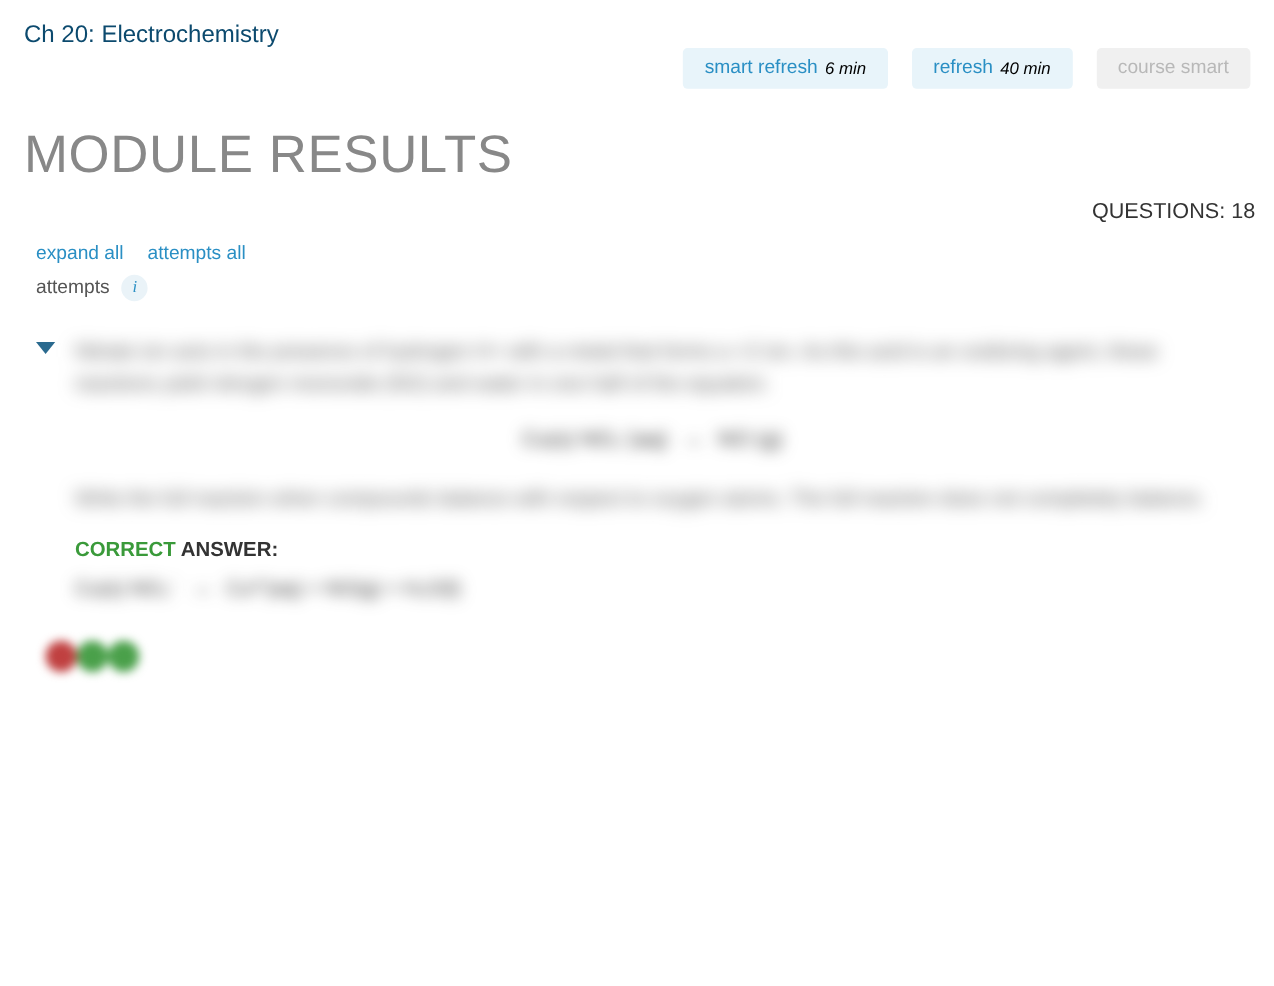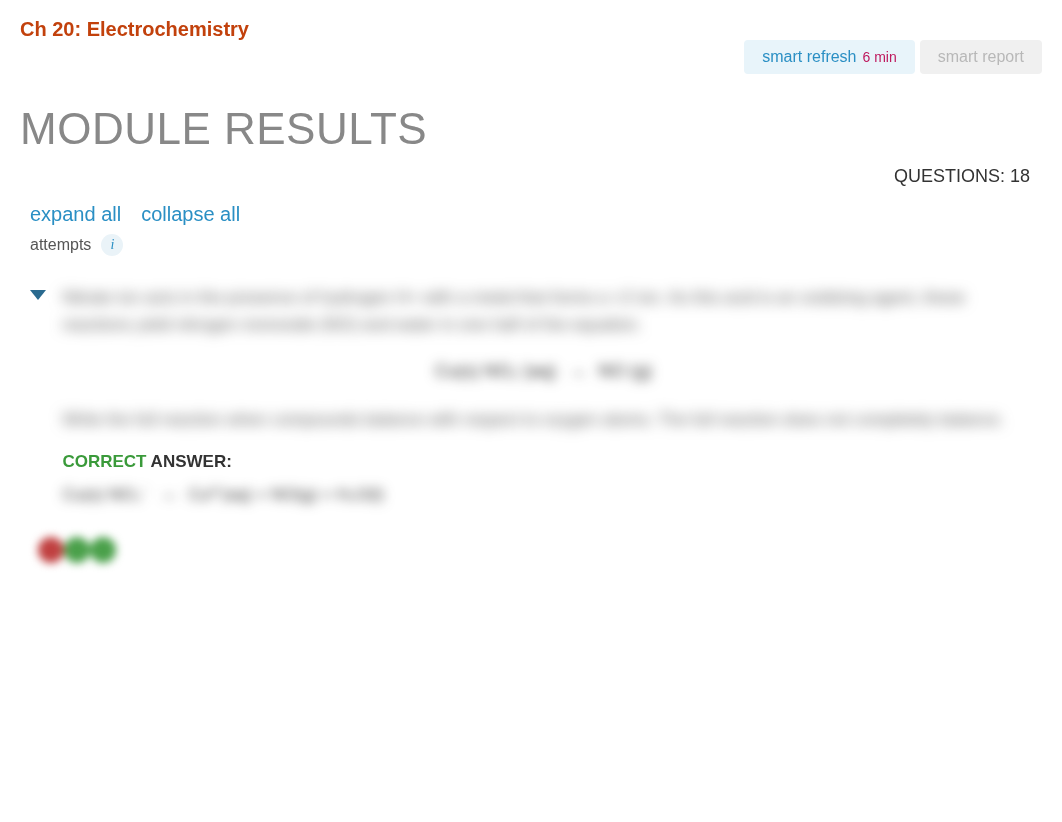--- a/index.html
+++ b/index.html
@@ -16,75 +16,76 @@
       position: relative;
     }
     .header {
       padding: 15px 20px 10px 20px;
       display: flex;
       justify-content: space-between;
       align-items: flex-start;
     }
     .chapter-title {
       font-size: 20px;
-      font-weight: 700;
-      color: #c2410c;
+      font-weight: 400;
+      color: #0c4a6e;
       margin-top: 3px;
     }
     .top-actions {
       display: flex;
-      gap: 5px;
+      gap: 20px;
       align-items: center;
       margin-top: 25px;
       border-radius: 14px;
     }
     .btn {
       border: none;
       padding: 8px 18px;
       border-radius: 4px;
       font-size: 16px;
       cursor: pointer;
       display: inline-flex;
       align-items: center;
       gap: 6px;
       font-family: inherit;
     }
     .btn-refresh {
       background: #e8f4fa;
       color: #2a8fc4;
     }
     .btn-refresh .time {
-      color: #be185d;
+      color: #000000;
       font-size: 14px;
+      font-style: italic;
     }
     .btn-report {
       background: #f0f0f0;
       color: #b8b8b8;
     }
     .module-heading {
       font-size: 44px;
       font-weight: 300;
       color: #888;
       padding: 20px 20px 0 20px;
       letter-spacing: 0.5px;
     }
     .questions-count {
       text-align: right;
       font-size: 18px;
       color: #333;
-      padding: 12px 32px 8px 20px;
+      padding: 12px 16px 8px 20px;
     }
     .controls-row {
       padding: 8px 20px 4px 30px;
       display: flex;
       gap: 20px;
     }
     .link-btn {
       color: #2a8fc4;
-      font-size: 20px;
+      font-size: 16px;
       cursor: pointer;
     }
     .attempts-row {
       padding: 4px 20px 10px 30px;
       display: flex;
       align-items: center;
       gap: 10px;
     }
     .attempts-label {
       color: #555;
@@ -192,36 +193,40 @@
 </head>
 <body>
 
 <div class="header">
   <div class="chapter-title">Ch 20: Electrochemistry</div>
   <div class="top-actions">
     <button class="btn btn-refresh">
       <span>smart refresh</span>
       <span class="time">6 min</span>
     </button>
+    <button class="btn btn-refresh">
+      <span>refresh</span>
+      <span class="time">40 min</span>
+    </button>
     <button class="btn btn-report">
-      <span>smart report</span>
+      <span>course smart</span>
     </button>
   </div>
 </div>
 
 <div class="module-heading">MODULE RESULTS</div>
 
 <div class="questions-count">
   <span>QUESTIONS:</span>
   <span>18</span>
 </div>
 
 <div class="controls-row">
   <span class="link-btn">expand all</span>
-  <span class="link-btn">collapse all</span>
+  <span class="link-btn">attempts all</span>
 </div>
 
 <div class="attempts-row">
   <span class="attempts-label">attempts</span>
   <span class="info-badge">i</span>
 </div>
 
 <div class="question-card">
   <span class="triangle-down"></span>
   <div class="question-body">

